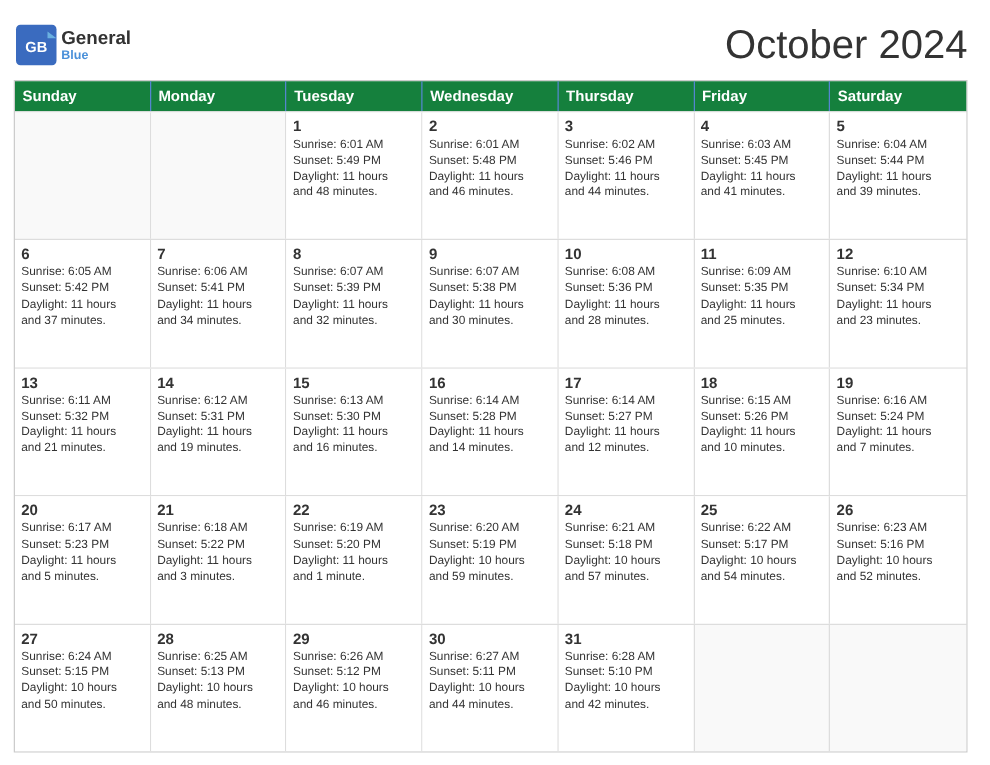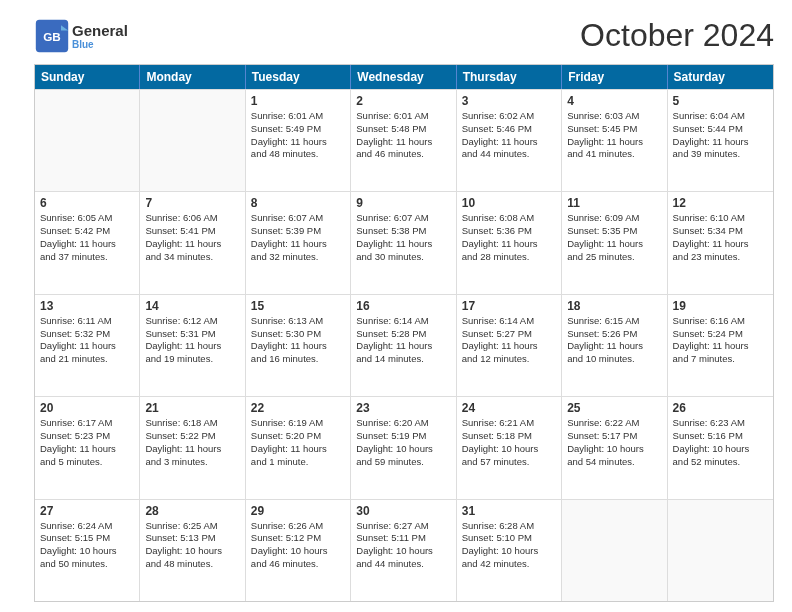--- a/index.html
+++ b/index.html
@@ -6,21 +6,21 @@
     body {
       font-family: Arial, sans-serif;
       background: #fff;
       width: 792px;
       height: 612px;
       overflow: hidden;
     }
     .page {
       width: 792px;
       height: 612px;
-      padding: 18px 18px 10px 34px;
+      padding: 18px 18px 10px 11px;
       display: flex;
       flex-direction: column;
     }
     .header {
       display: flex;
       justify-content: space-between;
       align-items: flex-start;
       margin-bottom: 10px;
     }
     .logo {
@@ -49,21 +49,21 @@
     }
     .calendar {
       flex: 1;
       display: flex;
       flex-direction: column;
       border: 1px solid #ccc;
     }
     .cal-header {
       display: grid;
       grid-template-columns: repeat(7, 1fr);
-      background: #0369a1;
+      background: #15803d;
     }
     .cal-header-cell {
       color: #fff;
       font-size: 12px;
       font-weight: bold;
       padding: 5px 6px;
       border-right: 1px solid #5585d0;
     }
     .cal-header-cell:last-child { border-right: none; }
     .cal-body {

